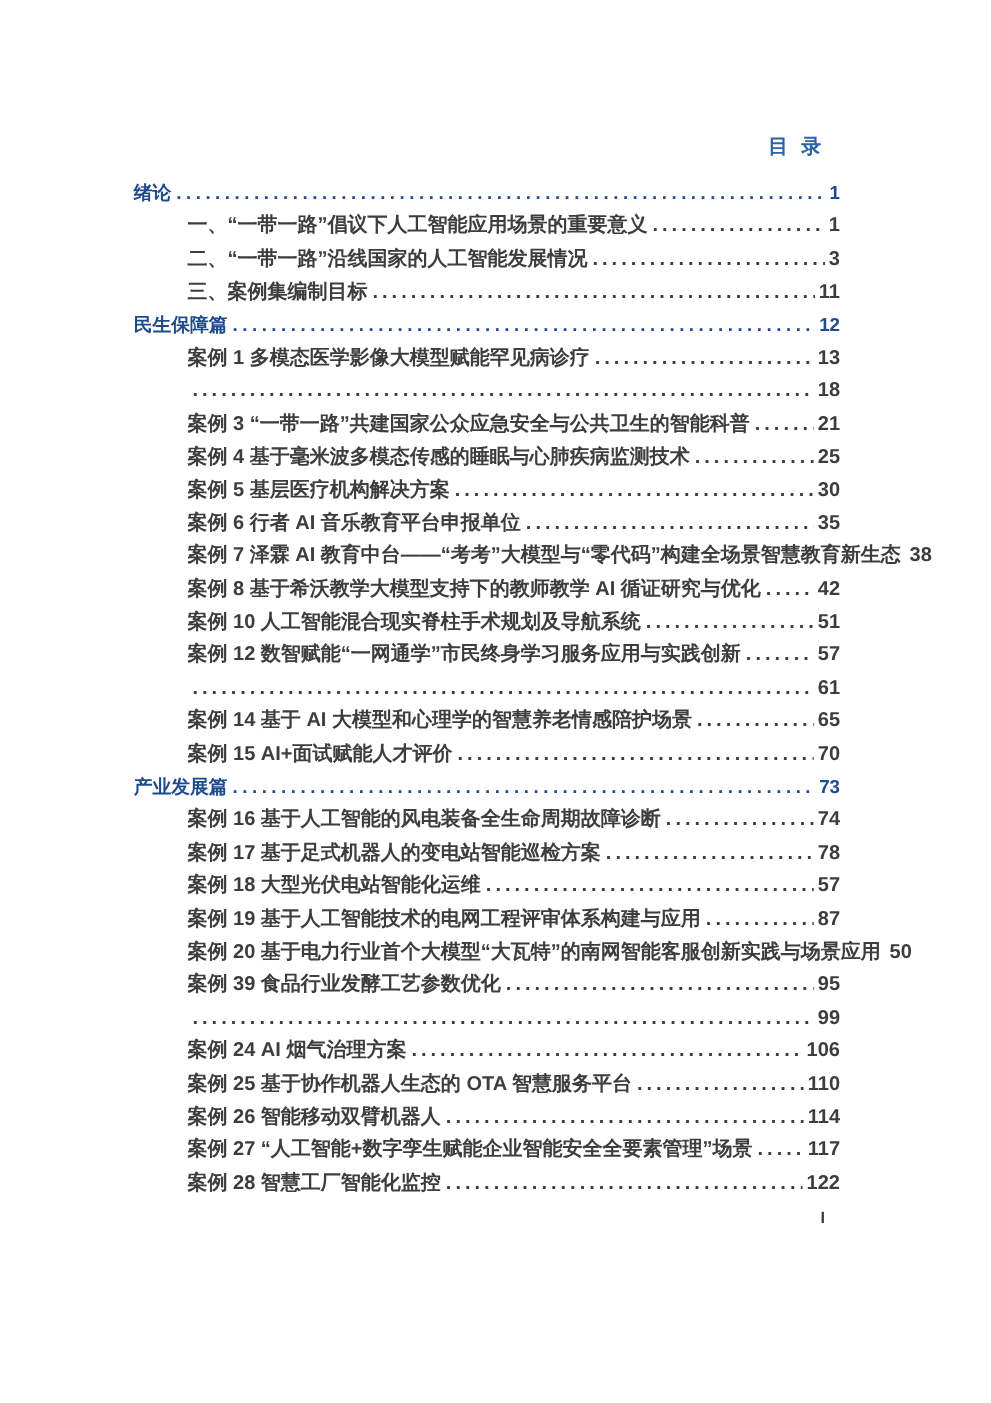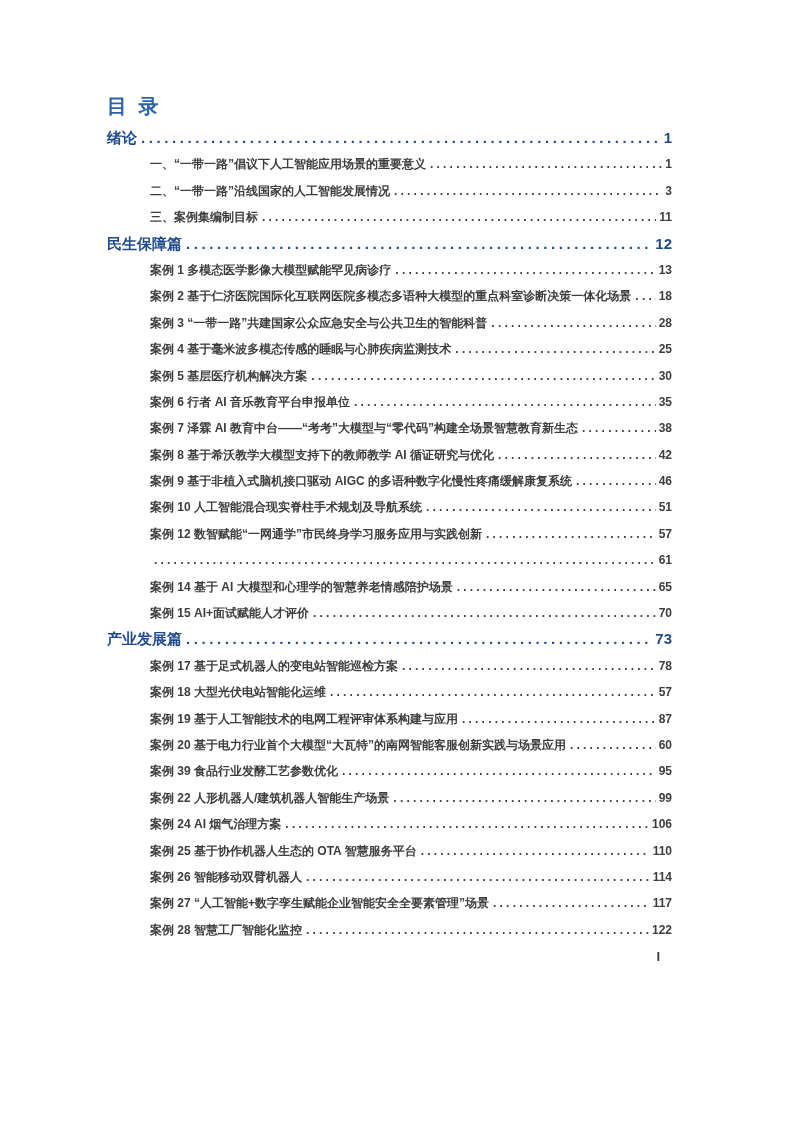--- a/index.html
+++ b/index.html
@@ -20,23 +20,23 @@
     height: 1122px;
     background: var(--page-bg);
     overflow: hidden;
   }
   .content {
     margin-left: 107px;
     width: 565px;
     padding-top: 94px;
   }
   .doc-title {
-    margin: 0;
-    text-align: left;
-    font-size: 20px;
+    margin: 12px;
+    text-align: right;
+    font-size: 16px;
     font-weight: 700;
     letter-spacing: 3px;
     line-height: 24px;
     color: var(--title-blue);
   }
   .toc {
     margin-top: 7px;
   }
   .row {
     display: flex;
@@ -69,21 +69,21 @@
   
   .row.section {
     color: var(--section-blue);
     font-size: 15px;
     font-weight: 700;
   }
   .row.section .leader { letter-spacing: 3.6px; }
   
   .row.item {
     color: var(--body-text);
-    font-size: 12px;
+    font-size: 16px;
     font-weight: 700;
     padding-left: 43px;
   }
   .row.item .leader { letter-spacing: 3.2px; }
   .folio {
     margin-top: 4px;
     width: 565px;
     text-align: right;
     padding-right: 12px;
     font-size: 13px;
@@ -129,29 +129,28 @@
     <span class="pagenum">12</span>
   </div>
 
   <div class="row item">
     <span class="label">案例 1 多模态医学影像大模型赋能罕见病诊疗</span>
     <span class="leader"></span>
     <span class="pagenum">13</span>
   </div>
 
   <div class="row item">
-    <span class="label">案例 2 基于仁济医院国际化互联网医院多模态多语种大模型的重点科室诊断决策一体化场景</span>
     <span class="leader"></span>
     <span class="pagenum">18</span>
   </div>
 
   <div class="row item">
     <span class="label">案例 3 “一带一路”共建国家公众应急安全与公共卫生的智能科普</span>
     <span class="leader"></span>
-    <span class="pagenum">28</span>
+    <span class="pagenum">21</span>
   </div>
 
   <div class="row item">
     <span class="label">案例 4 基于毫米波多模态传感的睡眠与心肺疾病监测技术</span>
     <span class="leader"></span>
     <span class="pagenum">25</span>
   </div>
 
   <div class="row item">
     <span class="label">案例 5 基层医疗机构解决方案</span>
@@ -170,25 +169,20 @@
     <span class="leader"></span>
     <span class="pagenum">38</span>
   </div>
 
   <div class="row item">
     <span class="label">案例 8 基于希沃教学大模型支持下的教师教学 AI 循证研究与优化</span>
     <span class="leader"></span>
     <span class="pagenum">42</span>
   </div>
 
-  <div class="row item">
-    <span class="label">案例 9 基于非植入式脑机接口驱动 AIGC 的多语种数字化慢性疼痛缓解康复系统</span>
-    <span class="leader"></span>
-    <span class="pagenum">46</span>
-  </div>
 
   <div class="row item">
     <span class="label">案例 10 人工智能混合现实脊柱手术规划及导航系统</span>
     <span class="leader"></span>
     <span class="pagenum">51</span>
   </div>
 
 
   <div class="row item">
     <span class="label">案例 12 数智赋能“一网通学”市民终身学习服务应用与实践创新</span>
@@ -212,20 +206,25 @@
     <span class="leader"></span>
     <span class="pagenum">70</span>
   </div>
 
   <div class="row section">
     <span class="label">产业发展篇</span>
     <span class="leader"></span>
     <span class="pagenum">73</span>
   </div>
 
+  <div class="row item">
+    <span class="label">案例 16 基于人工智能的风电装备全生命周期故障诊断</span>
+    <span class="leader"></span>
+    <span class="pagenum">74</span>
+  </div>
 
   <div class="row item">
     <span class="label">案例 17 基于足式机器人的变电站智能巡检方案</span>
     <span class="leader"></span>
     <span class="pagenum">78</span>
   </div>
 
   <div class="row item">
     <span class="label">案例 18 大型光伏电站智能化运维</span>
     <span class="leader"></span>
@@ -234,31 +233,30 @@
 
   <div class="row item">
     <span class="label">案例 19 基于人工智能技术的电网工程评审体系构建与应用</span>
     <span class="leader"></span>
     <span class="pagenum">87</span>
   </div>
 
   <div class="row item">
     <span class="label">案例 20 基于电力行业首个大模型“大瓦特”的南网智能客服创新实践与场景应用</span>
     <span class="leader"></span>
-    <span class="pagenum">60</span>
+    <span class="pagenum">50</span>
   </div>
 
   <div class="row item">
     <span class="label">案例 39 食品行业发酵工艺参数优化</span>
     <span class="leader"></span>
     <span class="pagenum">95</span>
   </div>
 
   <div class="row item">
-    <span class="label">案例 22 人形机器人/建筑机器人智能生产场景</span>
     <span class="leader"></span>
     <span class="pagenum">99</span>
   </div>
 
 
   <div class="row item">
     <span class="label">案例 24 AI 烟气治理方案</span>
     <span class="leader"></span>
     <span class="pagenum">106</span>
   </div>

